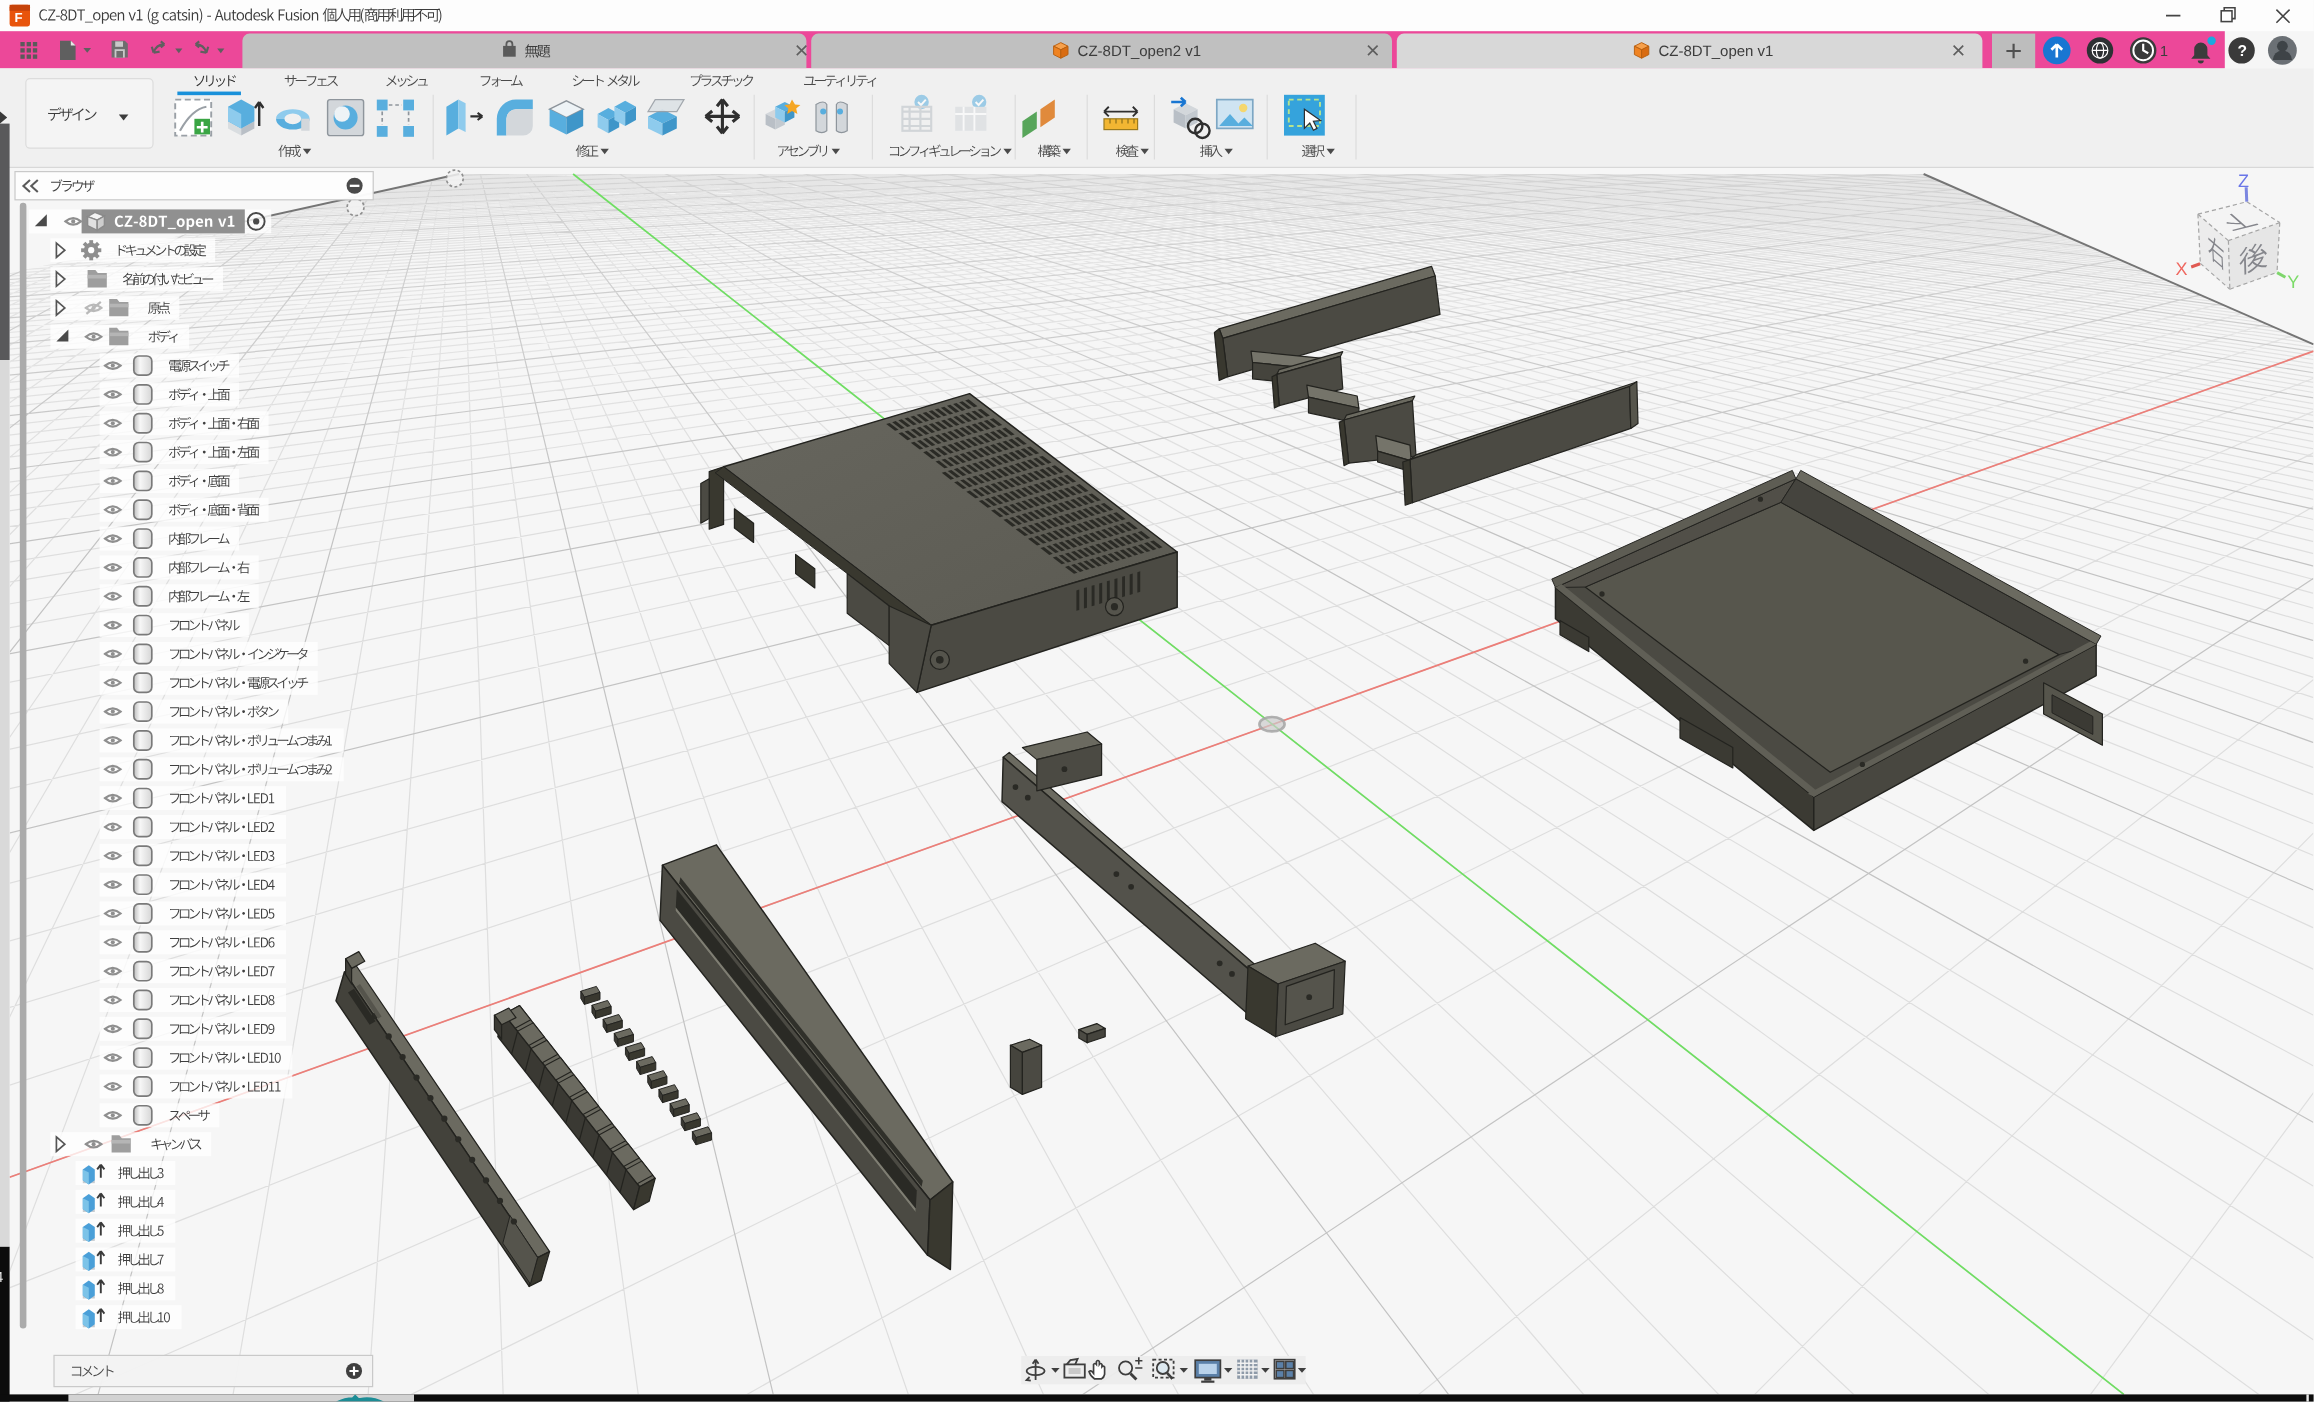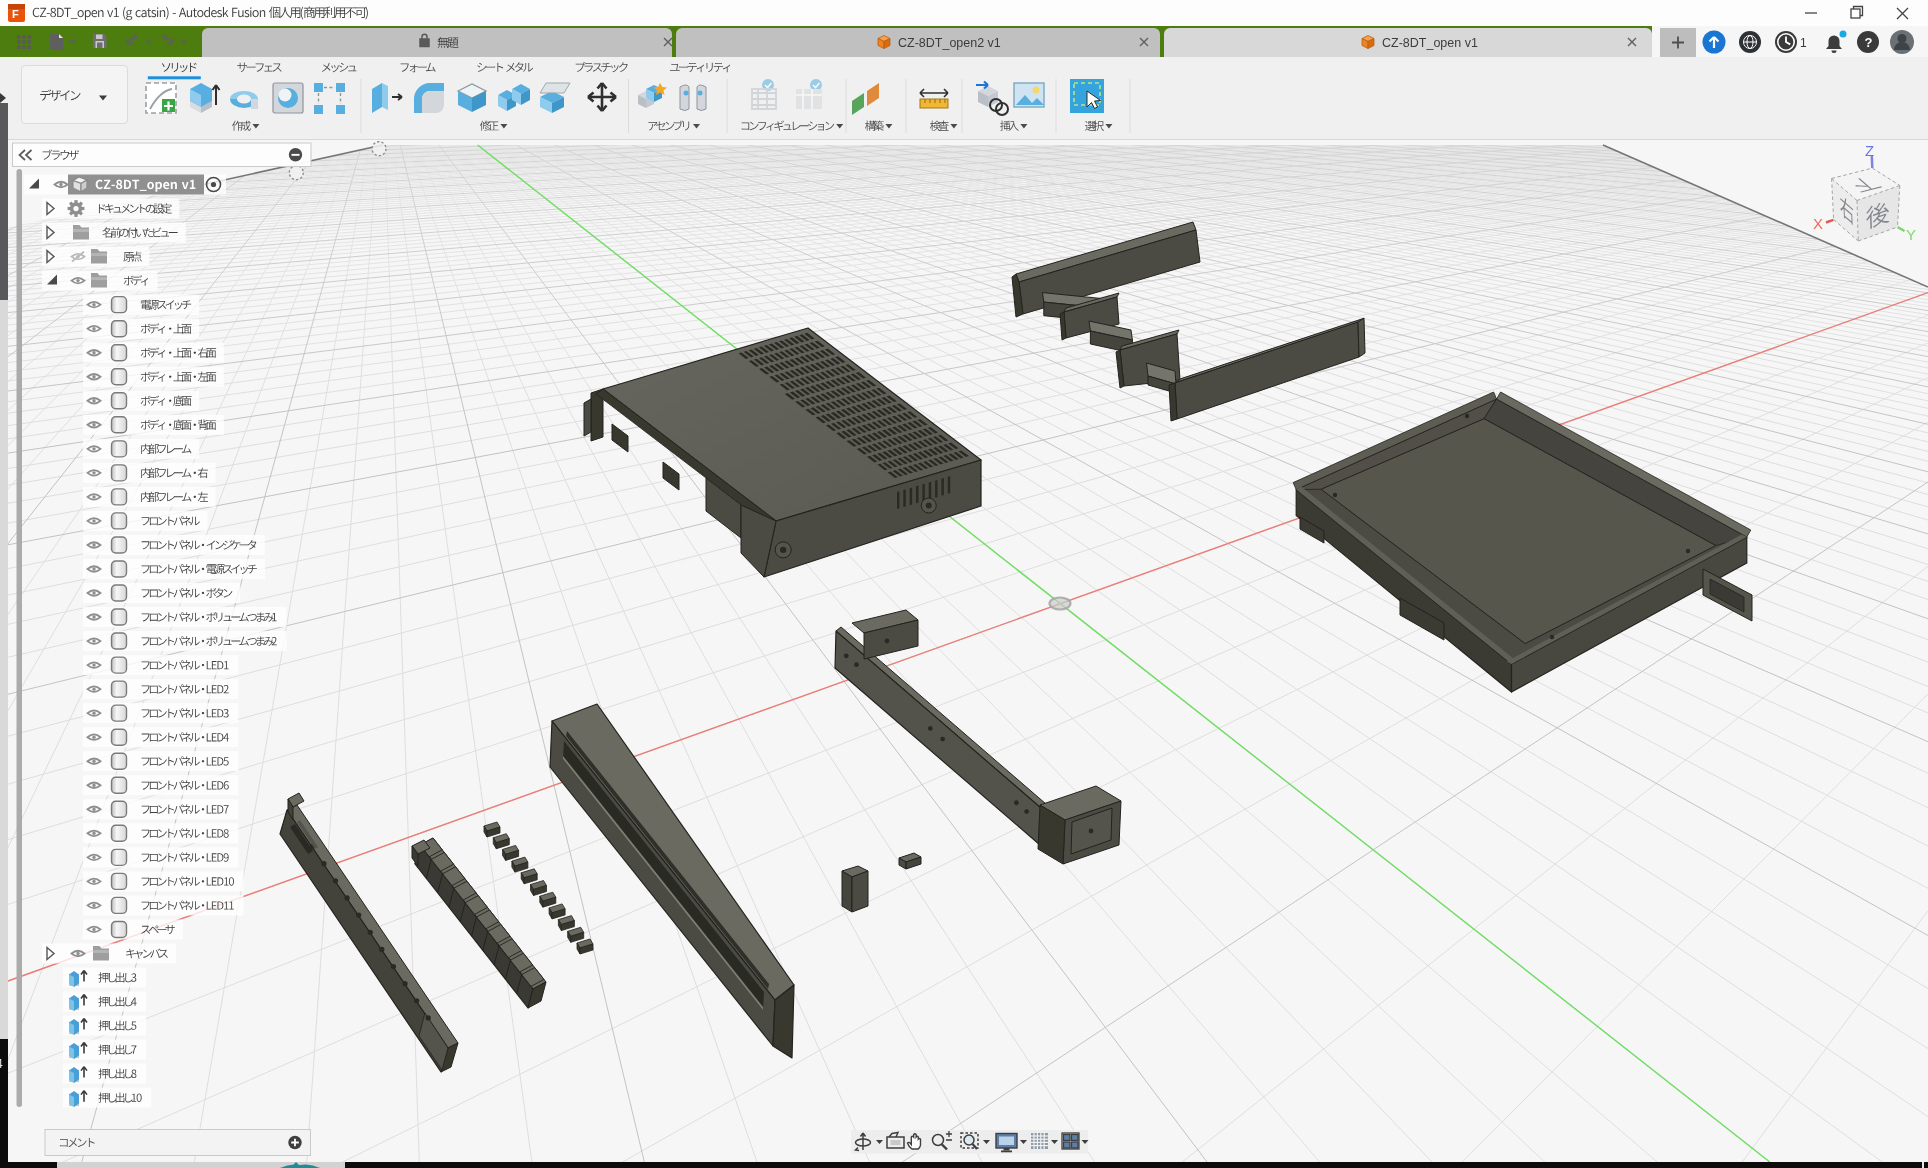--- a/index.html
+++ b/index.html
@@ -1420,21 +1420,21 @@
         <use href="#t107" x="26629"></use>
       </g>
       <g stroke="#444" stroke-width="1.3" fill="none">
         <line x1="1805" y1="13" x2="1817" y2="13"></line>
         <rect x="1851" y="9" width="9" height="9"></rect>
         <path d="M1853.5 9 v-2.5 h9 v9 h-2.5" fill="none"></path>
         <path d="M1897 8 l11 11 m0 -11 l-11 11"></path>
       </g>
     </svg>
   </div>
-<div style="position:absolute;left:0;top:26px;width:1652px;height:31px;background:#4d7c0f">
+<div style="position:absolute;left:0;top:26px;width:1854px;height:31px;background:#ec4899">
     <svg width="1928" height="31" style="position:absolute;left:0;top:0">
       <g fill="#5a5a5a">
         <rect x="17" y="9" width="3.6" height="3.6"></rect>
         <rect x="17" y="14.2" width="3.6" height="3.6"></rect>
         <rect x="17" y="19.4" width="3.6" height="3.6"></rect>
         <rect x="22.2" y="9" width="3.6" height="3.6"></rect>
         <rect x="22.2" y="14.2" width="3.6" height="3.6"></rect>
         <rect x="22.2" y="19.4" width="3.6" height="3.6"></rect>
         <rect x="27.4" y="9" width="3.6" height="3.6"></rect>
         <rect x="27.4" y="14.2" width="3.6" height="3.6"></rect>

